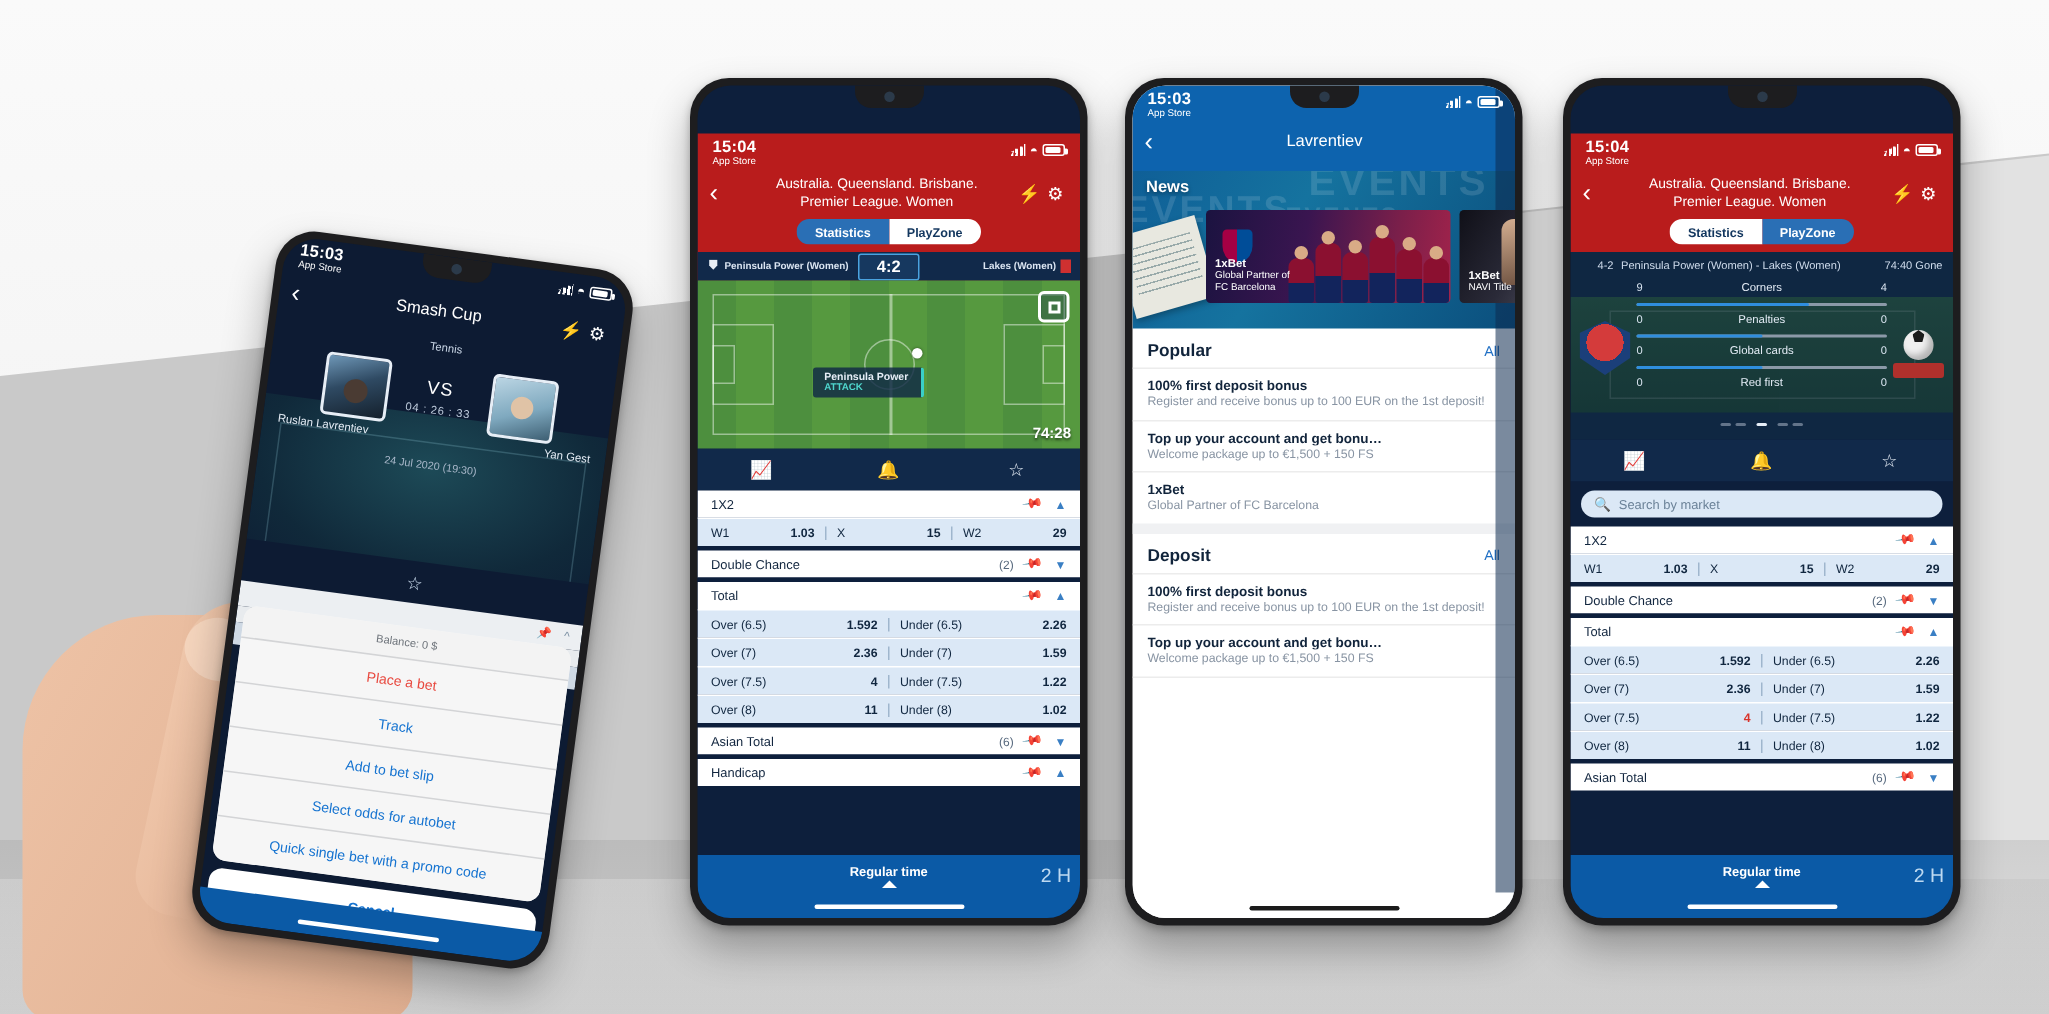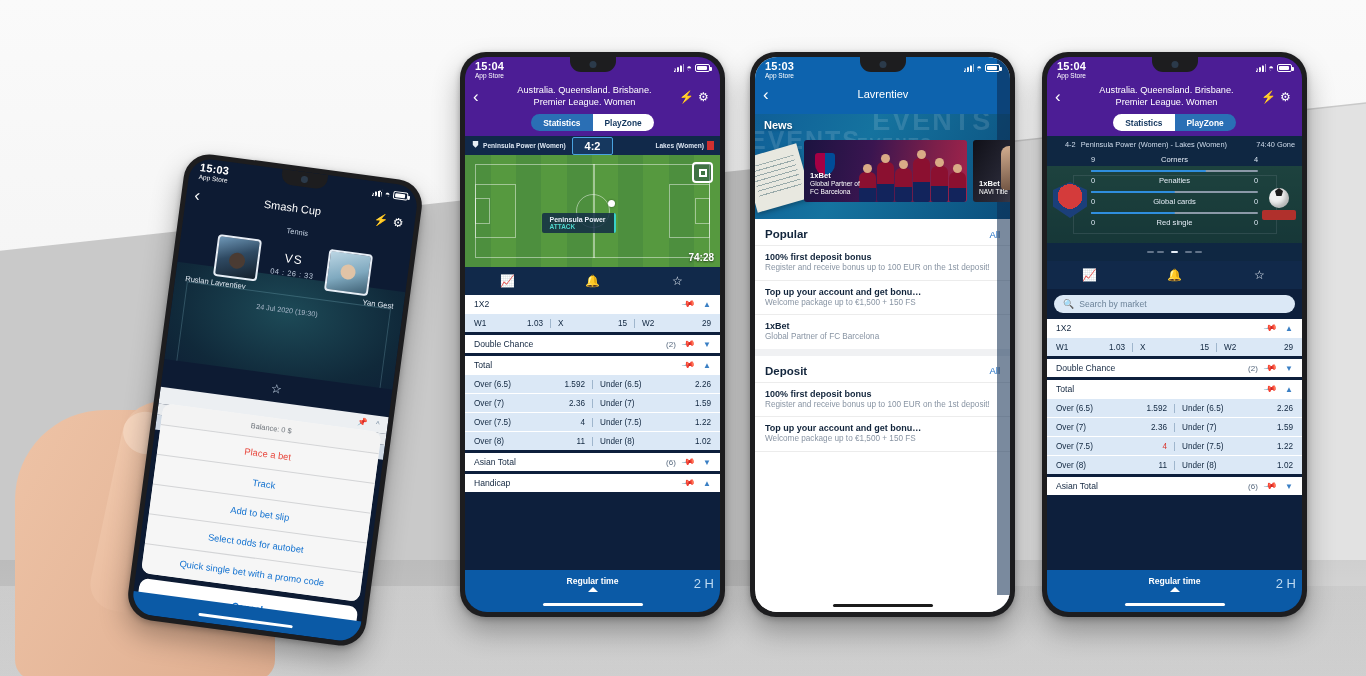--- a/index.html
+++ b/index.html
@@ -152,37 +152,37 @@
 
   
   .mktlist { background:#0d1f3c; }
   .mkt-head { background:#fff; display:flex; align-items:center; padding:4px 9px; font-size:8.6px; color:#12263f; }
   .mkt-head .nm { flex:1; }
   .mkt-head .cnt { color:#57697e; font-size:8px; margin-right:7px; }
   .pin-icon { color:#1e7ae0; font-size:9px; margin-right:9px; display:inline-block; transform:rotate(35deg); }
   .chev-icon { color:#3a7fc4; font-size:8px; font-weight:bold; }
   .mkt-row { display:flex; background:#dbe8f6; padding:4.5px 9px; font-size:8.2px; color:#10263f; align-items:center; border-top:.5px solid #fff;}
   .mkt-row .half { flex:1; display:flex; justify-content:space-between; align-items:center;}
-  .mkt-row .val { font-weight:normal; }
+  .mkt-row .val { font-weight:bold; }
   .mkt-row .val.red { color:#d9342b; }
   .mkt-row .divider { width:1px; align-self:stretch; background:#9fb6cd; margin:0 7px; }
   .mkt-sep { height:3px; background:#0d1f3c; }
 
   .footerbar { position:absolute;left:0;right:0;bottom:0;height:42px;background:#0b5aa6;
      color:#fff; z-index:22; }
   .footerbar .ft { position:absolute; left:0; right:0; top:6px; text-align:center; font-size:8.6px; font-weight:bold;}
   .footerbar .ftr { position:absolute; right:6px; top:6px; font-size:13px; font-weight:normal; color:#bdd9f1;text-align:center;}
   .footerbar .caret { position:absolute; left:50%; top:17px; transform:translateX(-50%);
      width:0;height:0;border-left:5px solid transparent;border-right:5px solid transparent;border-bottom:5px solid #fff;}
   .footerbar .homebar { position:absolute;left:50%;bottom:6px;transform:translateX(-50%);width:100px;height:3px;background:#fff;border-radius:2px;}
 
   
   #phone2 { left:460px; top:52px; width:265px; height:565px; }
   #phone2 .screen { background:#0d1f3c; }
-  .p2-top { background:#4c1d95; }
+  .p2-top { background:#b91c1c;margin-top:32px; }
   .scorebar { display:flex; align-items:center; background:#11294a; padding:2px 6px; height:19px; }
   .scorebar .tm { font-size:6.6px; color:#dbe5f2; font-weight:bold; white-space:nowrap; }
   .scorebar .left { flex:1; display:flex; align-items:center; gap:3px;}
   .scorebar .right { flex:1; display:flex; align-items:center; justify-content:flex-end; gap:3px;}
   .scorebar .score { background:#16385f; border:1px solid #4aa3e0; color:#fff; font-size:11px; font-weight:bold;
      padding:0 12px; border-radius:2px; line-height:16px;}
   .badge-cup { width:9px;height:9px;background:#e9eef5; clip-path:polygon(20% 0,80% 0,80% 45%,50% 75%,20% 45%); }
   .badge-red { width:7px;height:9px;background:#cf3030; }
   .pitch { position:relative; height:112px; overflow:hidden;
      background:linear-gradient(90deg,#4d8f3e 0 10%,#56993f 10% 20%,#4d8f3e 20% 30%,#56993f 30% 40%,#4d8f3e 40% 50%,#56993f 50% 60%,#4d8f3e 60% 70%,#56993f 70% 80%,#4d8f3e 80% 90%,#56993f 90% 100%); }
@@ -737,21 +737,21 @@
         <div class="st-r">
           <div class="lv">0</div>
           <div class="nm">Global cards</div>
           <div class="rv">0</div>
           <div class="bar">
               <i style="width:50%"></i>
             </div>
         </div>
         <div class="st-r">
           <div class="lv">0</div>
-          <div class="nm">Red single</div>
+          <div class="nm">Red first</div>
           <div class="rv">0</div>
         </div>
       </div>
       <div class="dots">
         <span></span><span></span>
         <span class="on"></span>
         <span></span><span></span>
       </div>
     </div>
 

